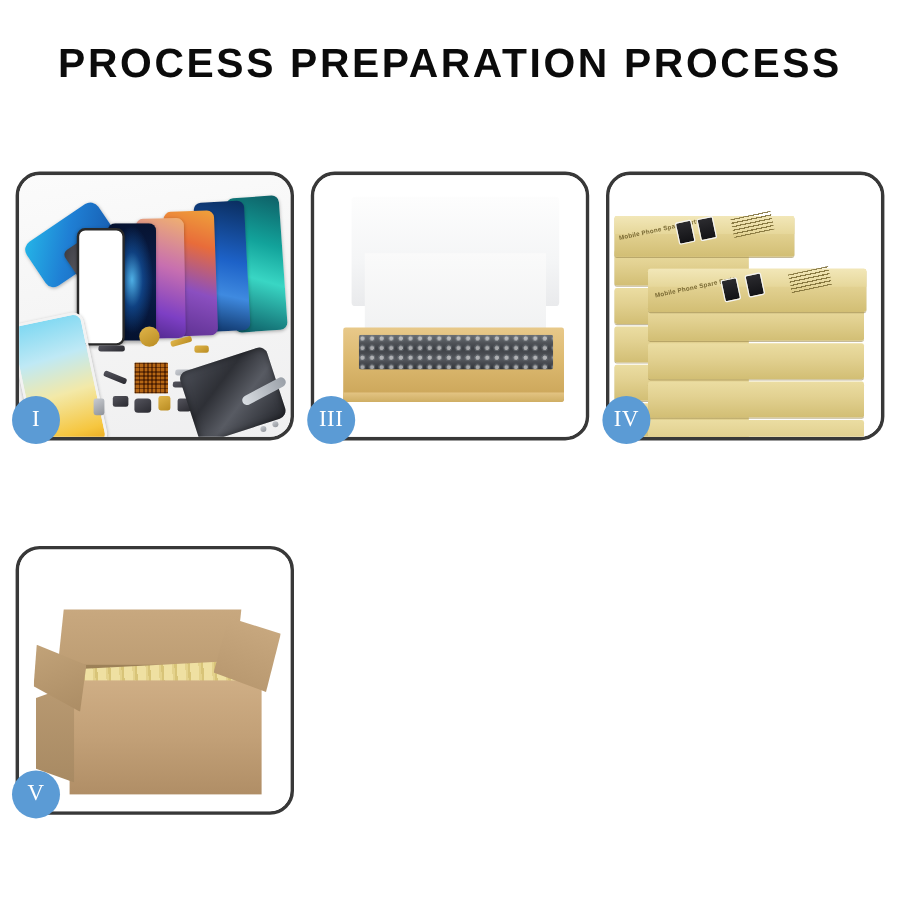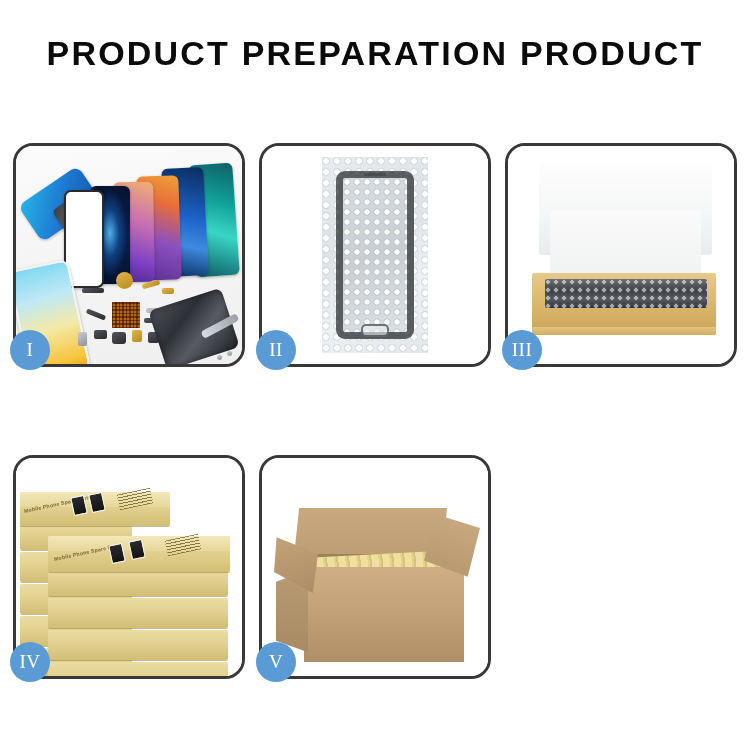--- a/index.html
+++ b/index.html
@@ -386,21 +386,21 @@
   }
   .s-seam {
     position: absolute;
     background: rgba(120,96,66,.55);
   }
 </style>
 </head>
 <body>
 
 <div class="header">
-  <h1 class="title">PRODUCT PREPARATION PRODUCT</h1>
+  <h1 class="title">PROCESS PREPARATION PROCESS</h1>
 </div>
 
 <div class="grid">
 
   <div class="panel">
     <div class="panel-inner p1">
       <div class="ph ph-g"></div>
       <div class="ph ph-h"></div>
       <div class="ph ph-a"></div>
       <div class="ph ph-b"></div>
@@ -424,31 +424,20 @@
       <div class="part gold" style="left:116px; top:184px; width:10px; height:12px;"></div>
       <div class="part dark" style="left:132px; top:186px; width:11px; height:11px;"></div>
       <div class="logicboard"></div>
       <div class="tool"></div>
       <div class="part light round" style="right:10px; bottom:8px; width:5px; height:5px;"></div>
       <div class="part light round" style="right:20px; bottom:4px; width:5px; height:5px;"></div>
     </div>
     <div class="badge">I</div>
   </div>
 
-  <div class="panel">
-    <div class="panel-inner p2">
-      <div class="bubble-sheet">
-        <div class="glass-panel">
-          <div class="ear-slot"></div>
-          <div class="home-btn"></div>
-        </div>
-      </div>
-    </div>
-    <div class="badge">II</div>
-  </div>
 
   <div class="panel">
     <div class="panel-inner p3">
       <div class="obox">
         <div class="obox-lidback"></div>
         <div class="obox-foam"></div>
         <div class="obox-tray">
           <div class="obox-screen"></div>
           <div class="obox-front"></div>
         </div>

